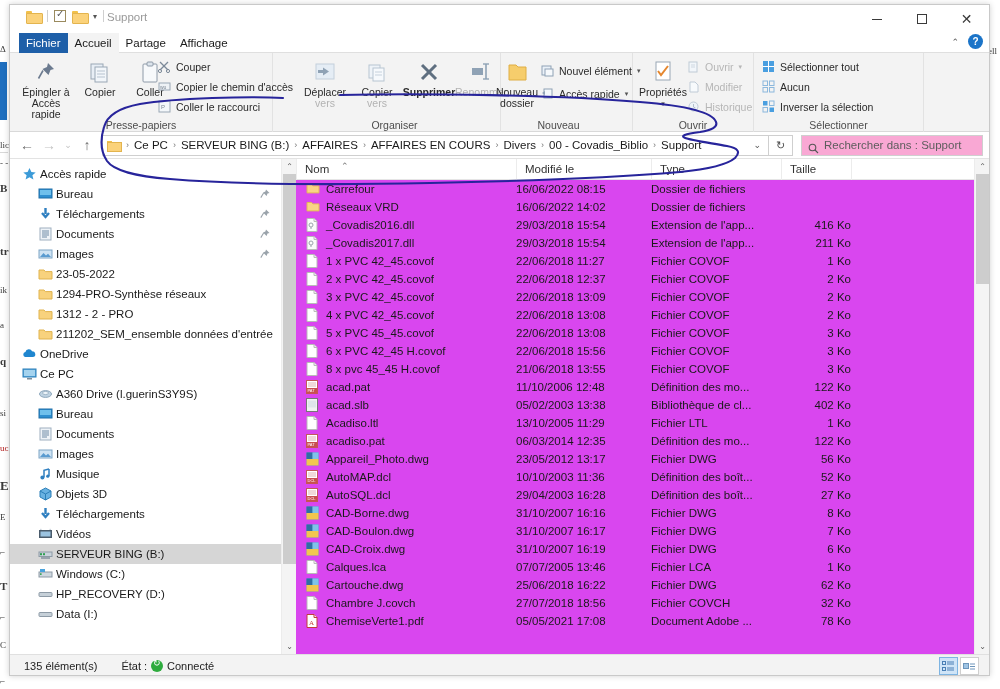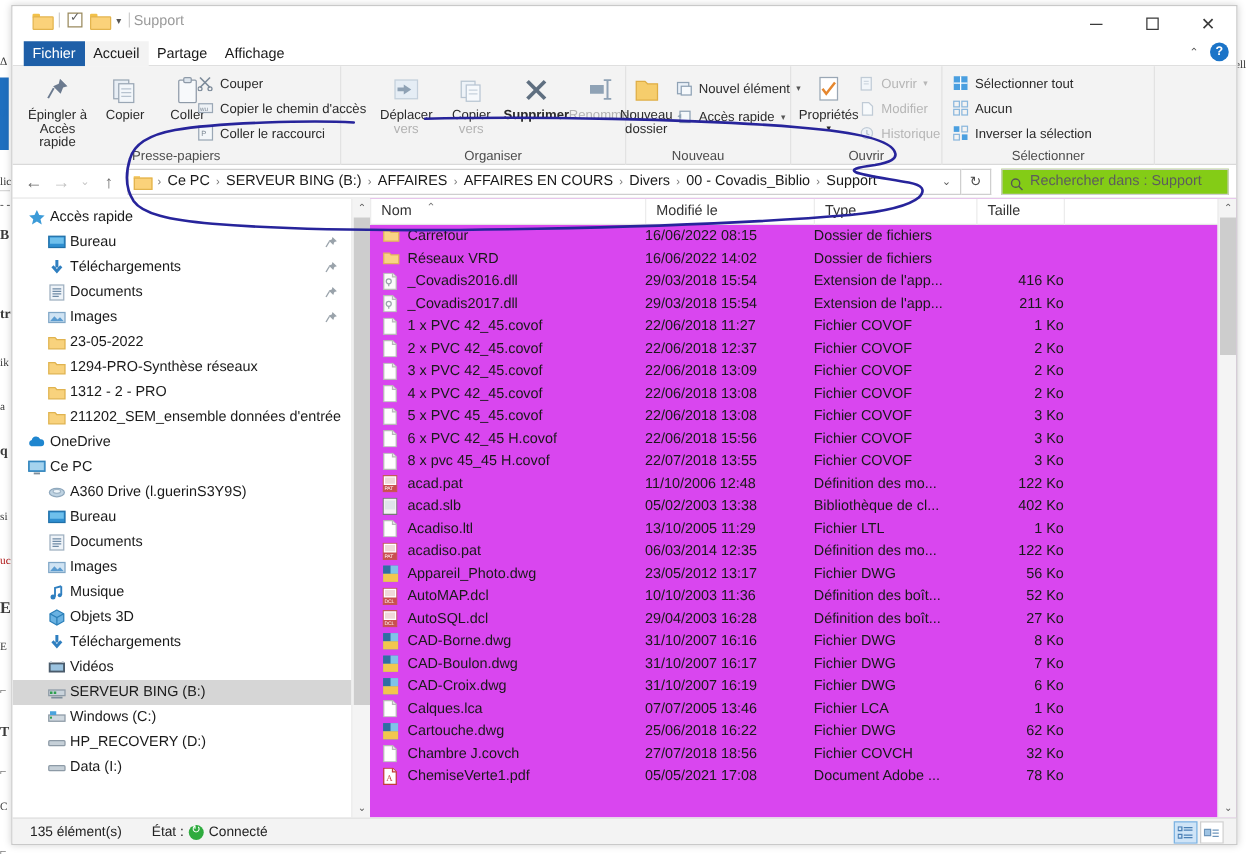--- a/index.html
+++ b/index.html
@@ -74,21 +74,21 @@
   .navbtn.dim { color:#c3c3c3; }
   .navbtn.sm { width:16px; font-size:9px; }
   .crumbbox { flex:1; height:21px; border:1px solid #cfcfcf; background:#fff; display:flex; align-items:center; padding:0 4px; margin-left:4px; }
   .crumb-folder { width:13px; height:11px; position:relative; margin-right:3px; flex:none;}
   .crumb-folder::before{content:"";position:absolute;left:0;top:1px;width:5px;height:2px;background:#f2c14a;}
   .crumb-folder::after{content:"";position:absolute;left:0;top:2px;width:13px;height:8px;background:#fbd27a;border:1px solid #e3b44e;}
   .crumb { font-size:11.5px; color:#1a1a1a; padding:0 2px; white-space:nowrap; }
   .crumb-sep { font-size:9px; color:#777; padding:0 3px; }
   .crumb-caret { margin-left:auto; font-size:9px; color:#555; padding-right:3px;}
   .refreshbtn { width:24px; height:21px; border:1px solid #cfcfcf; border-left:none; display:flex; align-items:center; justify-content:center; font-size:11px; color:#4a4a4a;}
-  .searchbox { width:182px; height:21px; border:1px solid #cfcfcf; background:#84cc16; display:flex; align-items:center; gap:5px; padding:0 6px; margin-left:8px; }
+  .searchbox { width:182px; height:21px; border:1px solid #cfcfcf; background:#f9a8d4; display:flex; align-items:center; gap:5px; padding:0 6px; margin-left:8px; }
   .search-ico { width:11px; height:11px; flex:none; }
   .search-ph { font-size:11.5px; color:#5d5d5d; white-space:nowrap; }
 
   
   .main { position:relative; height:calc(672px - 28px - 20px - 79px - 26px - 23px); display:flex; border-top:1px solid #e3e3e3;}
   .navpane { width:286px; background:#ffffff; position:relative; overflow:hidden; }
   .navscroll { position:absolute; right:0; top:0; width:15px; height:100%; background:#f4f4f4; border-left:1px solid #ececec;}
   .ns-arrow { width:15px; height:15px; display:flex; align-items:center; justify-content:center; font-size:8px; color:#5a5a5a;}
   .ns-arrow.bottom { position:absolute; bottom:0; }
   .ns-thumb { position:absolute; left:1px; top:15px; width:13px; height:390px; background:#cdcdcd; }
@@ -783,21 +783,21 @@
               <div class="c-size">3 Ko</div>
             </div>
             <div class="row">
               <div class="c-name">
                 <span class="fico"><svg width="12" height="14" viewBox="0 0 12 14">
                     <path d="M1 0.5 h7 l3 3 v10 h-10z" fill="#fff" stroke="#b9b9b9"></path>
                     <path d="M8 0.5 v3 h3" fill="#f0f0f0" stroke="#b9b9b9"></path>
                   </svg></span>
                 <span>8 x pvc 45_45 H.covof</span>
               </div>
-              <div class="c-date">22/07/2018 13:55</div>
+              <div class="c-date">21/06/2018 13:55</div>
               <div class="c-type">Fichier COVOF</div>
               <div class="c-size">3 Ko</div>
             </div>
             <div class="row">
               <div class="c-name">
                 <span class="fico"><svg width="12" height="14" viewBox="0 0 12 14">
                     <rect x="0.5" y="0.5" width="11" height="13" fill="#fff" stroke="#c25a5a"></rect>
                     <rect x="0.5" y="8" width="11" height="5.5" fill="#c94f4f"></rect>
                     <text x="1.5" y="12.4" font-size="4" fill="#fff" font-family="sans-serif">PAT</text>
                     <rect x="2" y="2" width="8" height="5" fill="#f0d9d9"></rect>

